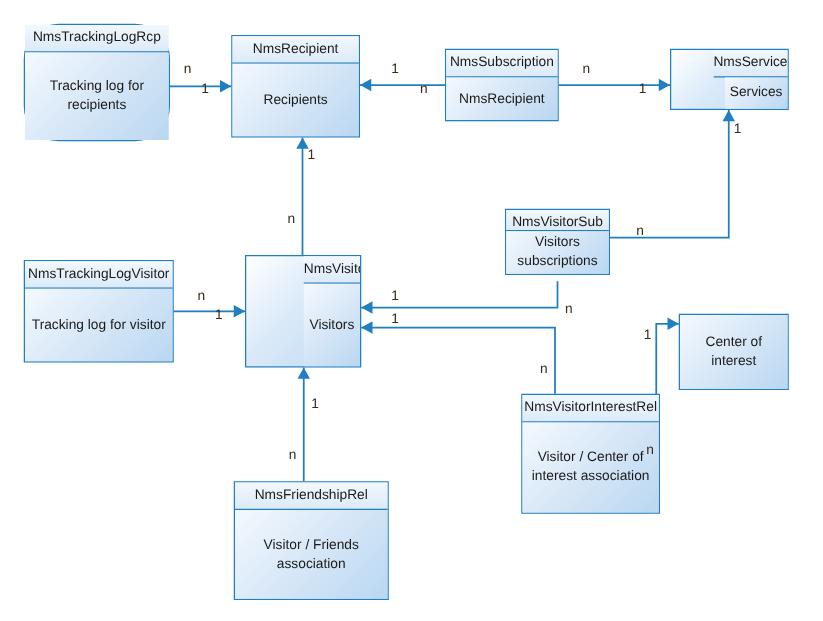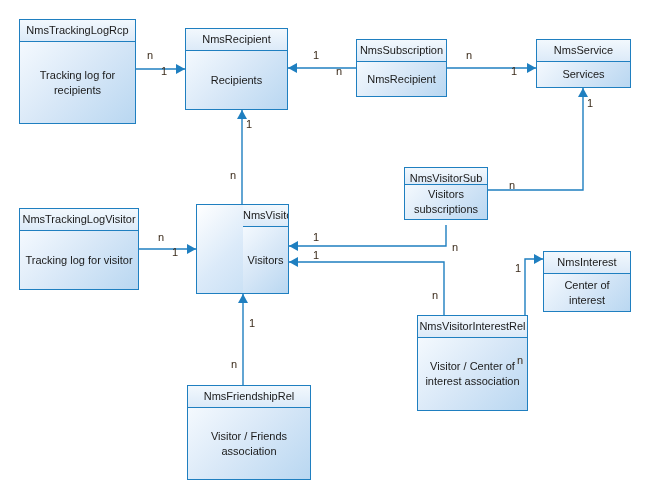--- a/index.html
+++ b/index.html
@@ -109,50 +109,49 @@
         <polyline points="500,362 525,362 525,259 543,259" fill="none" stroke="#1f7fc0" stroke-width="1.4"></polyline>
         <path d="M 543 259 L 534 254 L 534 264 Z" fill="#1f7fc0"></path>
       </g>
       <g>
         <polyline points="243,385 243,294" fill="none" stroke="#1f7fc0" stroke-width="1.4"></polyline>
         <path d="M 243 294 L 238 303 L 248 303 Z" fill="#1f7fc0"></path>
       </g>
     </svg>
 
   <div id="entity-layer">
-      <div class="entity" style="left: 19px; top: 19px; width: 117px; height: 105px;">
+      <div class="entity" style="left: 19px; top: 19px; width: 117px; height: 94px; border-radius: 28px;">
         <div class="entity-title">NmsTrackingLogRcp</div>
         <div class="entity-body">Tracking log for recipients</div>
       </div>
       <div class="entity" style="left: 185px; top: 28px; width: 103px; height: 82px;">
         <div class="entity-title">NmsRecipient</div>
         <div class="entity-body">Recipients</div>
       </div>
       <div class="entity" style="left: 356px; top: 39px; width: 91px; height: 58px;">
         <div class="entity-title">NmsSubscription</div>
         <div class="entity-body">NmsRecipient</div>
       </div>
-      <div class="entity" style="left: 536px; top: 39px; width: 95px; height: 49px;">
+      <div class="entity" style="left: 536px; top: 39px; width: 95px; height: 49px; align-items: flex-end;">
         <div class="entity-title">NmsService</div>
         <div class="entity-body">Services</div>
       </div>
       <div class="entity" style="left: 19px; top: 208px; width: 120px; height: 82px;">
         <div class="entity-title">NmsTrackingLogVisitor</div>
         <div class="entity-body">Tracking log for visitor</div>
       </div>
       <div class="entity" style="left: 196px; top: 204px; width: 93px; height: 90px; padding-left: 46px;">
         <div class="entity-title">NmsVisitor</div>
         <div class="entity-body">Visitors</div>
       </div>
       <div class="entity" style="left: 404px; top: 167px; width: 84px; height: 53px;">
         <div class="entity-title">NmsVisitorSub</div>
         <div class="entity-body">Visitors subscriptions</div>
       </div>
       <div class="entity" style="left: 543px; top: 251px; width: 88px; height: 61px;">
-        <div class="entity-title">NmsInterest</div>
         <div class="entity-body">Center of interest</div>
       </div>
       <div class="entity" style="left: 389px; top: 315px; width: 111px; height: 96px; margin-left: 28px;">
         <div class="entity-title">NmsVisitorInterestRel</div>
         <div class="entity-body">Visitor / Center of interest association</div>
       </div>
       <div class="entity" style="left: 187px; top: 385px; width: 124px; height: 95px;">
         <div class="entity-title">NmsFriendshipRel</div>
         <div class="entity-body">Visitor / Friends association</div>
       </div>

